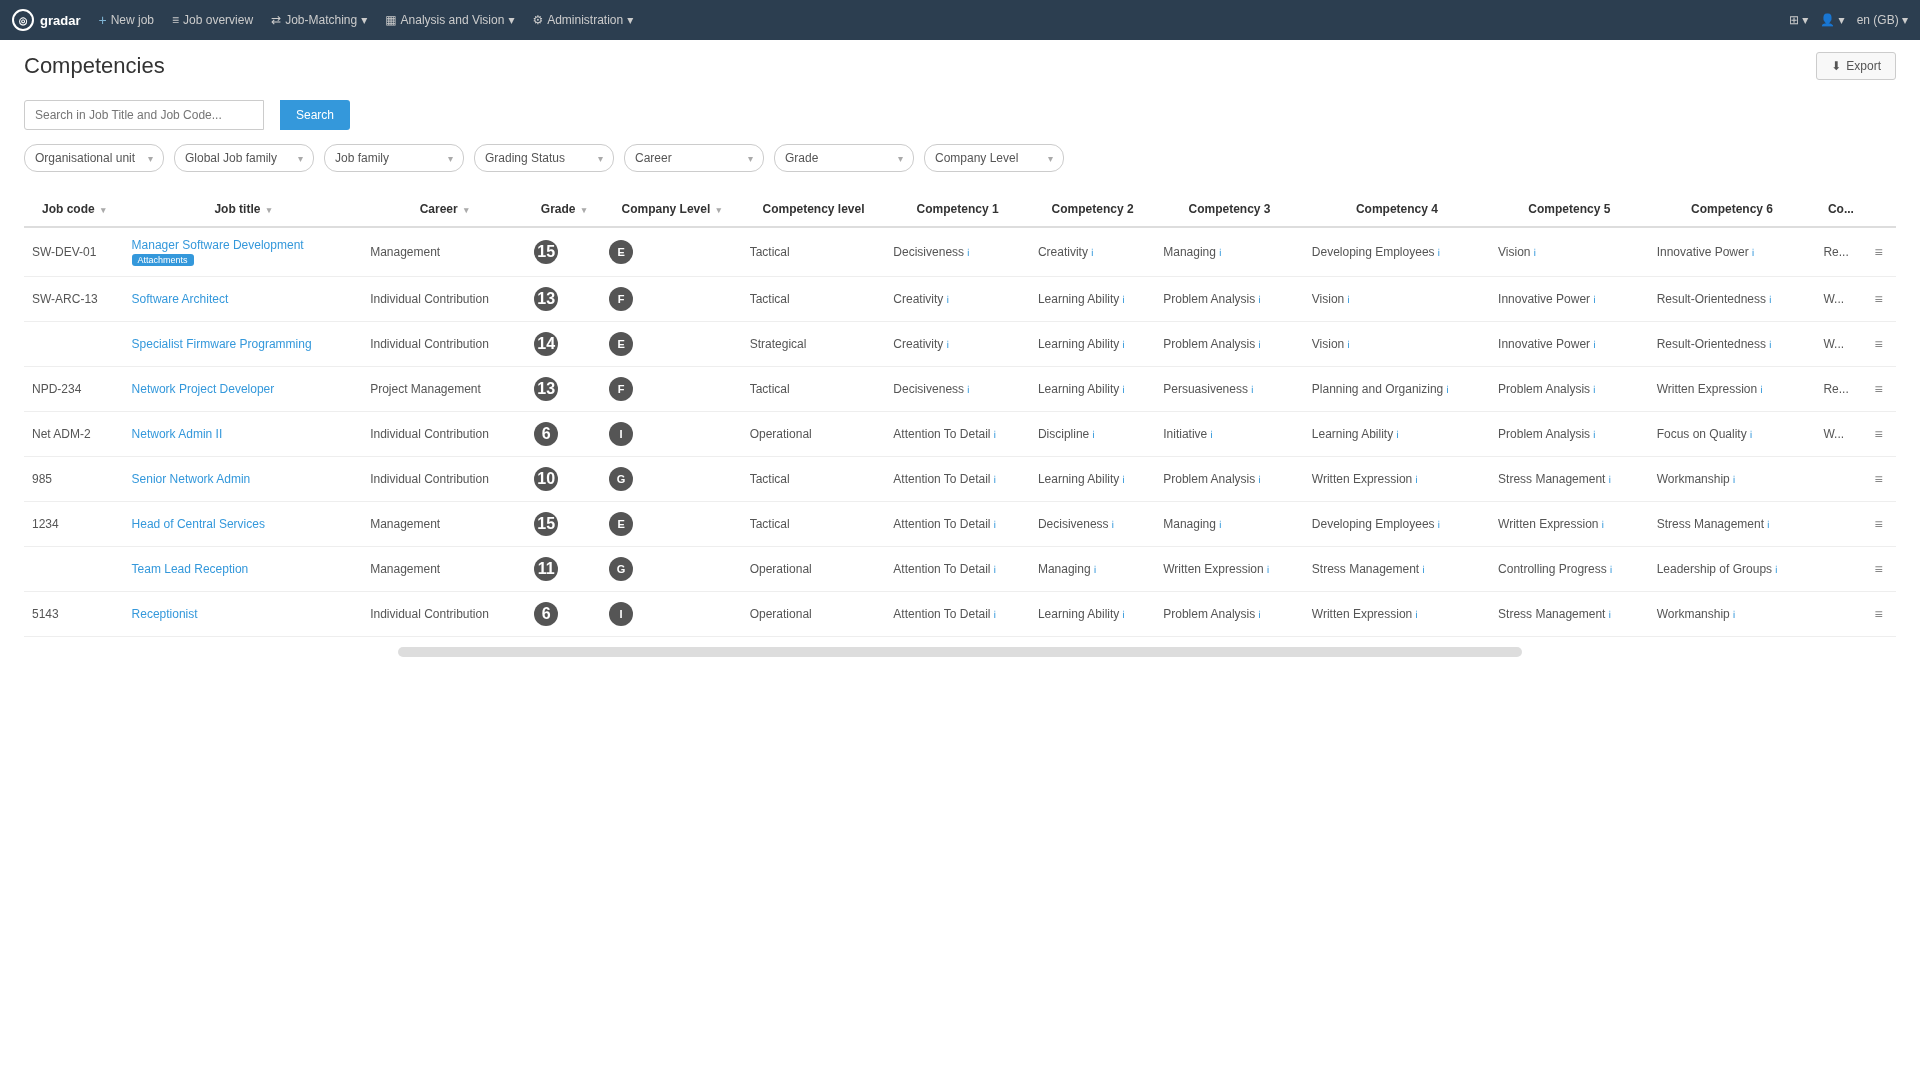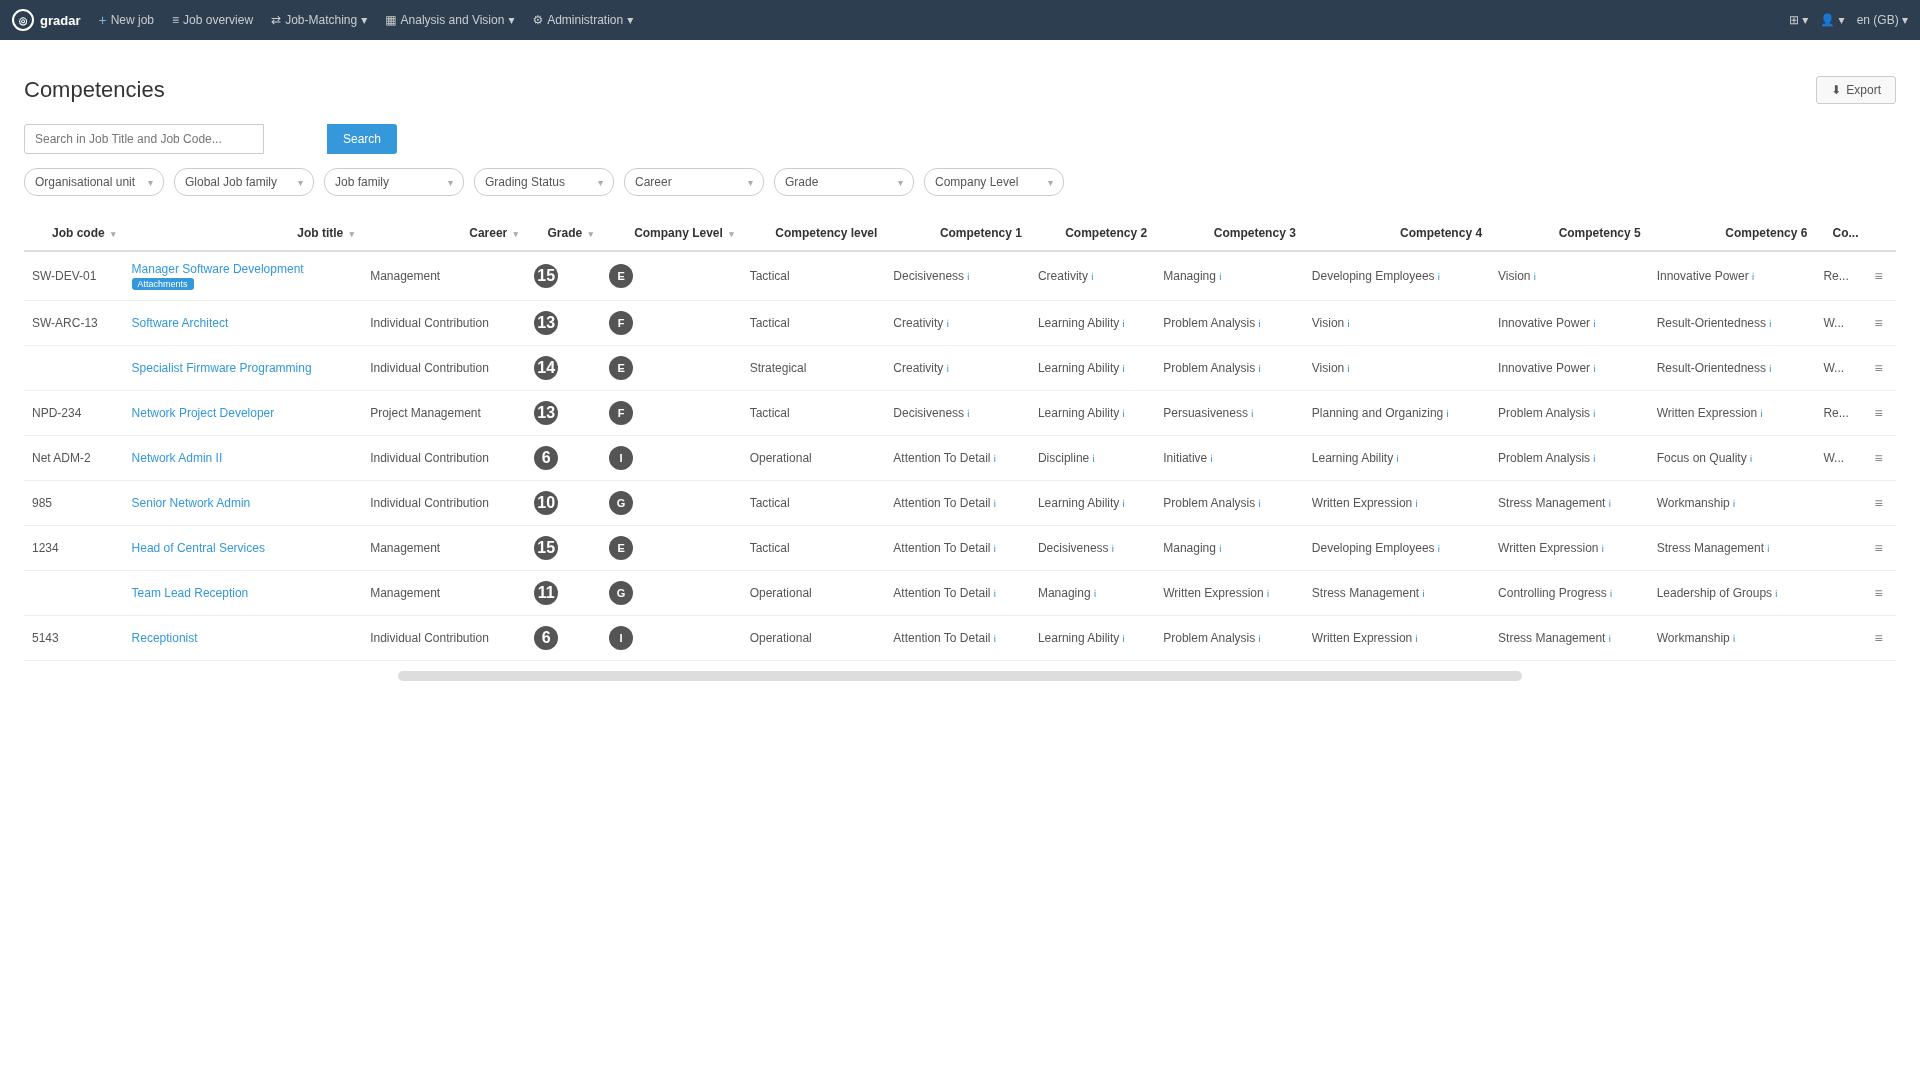--- a/index.html
+++ b/index.html
@@ -20,50 +20,50 @@
     }
     .navbar .logo-icon { width: 22px; height: 22px; border: 2px solid #fff; border-radius: 50%; display: flex; align-items: center; justify-content: center; font-size: 10px; color: #fff; }
     .nav-item {
       color: #ccc; font-size: 12px; cursor: pointer; display: flex; align-items: center; gap: 4px; white-space: nowrap;
     }
     .nav-item .plus { font-size: 14px; color: #7fb3d3; }
     .nav-right { margin-left: auto; display: flex; align-items: center; gap: 12px; color: #ccc; font-size: 12px; }
     .nav-right span { cursor: pointer; }
 
     
-    .main-content { background: #fff; min-height: calc(100vh - 40px); padding: 36px 24px; }
+    .main-content { background: #fff; min-height: calc(100vh - 40px); padding: 12px 24px; }
 
     .page-header { display: flex; align-items: center; justify-content: space-between; margin-bottom: 20px; }
     .page-title { font-size: 22px; font-weight: 400; color: #333; }
     .export-btn {
       background: #f8f8f8; border: 1px solid #ccc; padding: 6px 14px; font-size: 12px; color: #555; cursor: pointer; border-radius: 3px; display: flex; align-items: center; gap: 5px;
     }
 
     
     .search-bar { display: flex; align-items: center; gap: 16px; margin-bottom: 14px; }
     .search-input {
       border: 1px solid #ccc; padding: 7px 10px; font-size: 12px; width: 240px; color: #999; outline: none; border-radius: 3px 0 0 3px;
     }
     .search-btn {
-      background: #3498db; color: #fff; border: none; padding: 8px 16px; font-size: 12px; cursor: pointer; border-radius: 0 3px 3px 0; margin-left: 47px;
+      background: #3498db; color: #fff; border: none; padding: 8px 16px; font-size: 12px; cursor: pointer; border-radius: 0 3px 3px 0;
     }
 
     
     .filters { display: flex; gap: 10px; margin-bottom: 20px; flex-wrap: wrap; }
     .filter-select {
       border: 1px solid #ccc; padding: 6px 10px; font-size: 12px; color: #555; background: #fff; cursor: pointer; border-radius: 13px; min-width: 140px; display: flex; align-items: center; justify-content: space-between; gap: 6px;
     }
     .filter-select .arrow { color: #aaa; font-size: 10px; }
 
     
     .table-container { overflow-x: auto; }
     table { width: 100%; border-collapse: collapse; font-size: 12px; }
     thead tr { border-bottom: 2px solid #ddd; }
     thead th {
-      padding: 10px 8px; text-align: right; color: #333; font-weight: 600; white-space: nowrap; cursor: pointer; background: #fff;
+      padding: 10px 8px; text-align: center; color: #333; font-weight: 600; white-space: nowrap; cursor: pointer; background: #fff;
     }
     thead th .sort-arrow { color: #aaa; font-size: 9px; margin-left: 3px; }
     tbody tr { border-bottom: 1px solid #eee; }
     tbody td { padding: 10px 8px; vertical-align: middle; color: #555; white-space: nowrap; }
     .job-code { color: #555; font-weight: 500; }
     .job-title-link { color: #3498db; cursor: pointer; text-decoration: none; display: block; }
     .attachments-badge {
       display: inline-block; background: #3498db; color: #fff; font-size: 9px; padding: 1px 6px; border-radius: 3px; margin-top: 2px;
     }
     .grade-badge {

